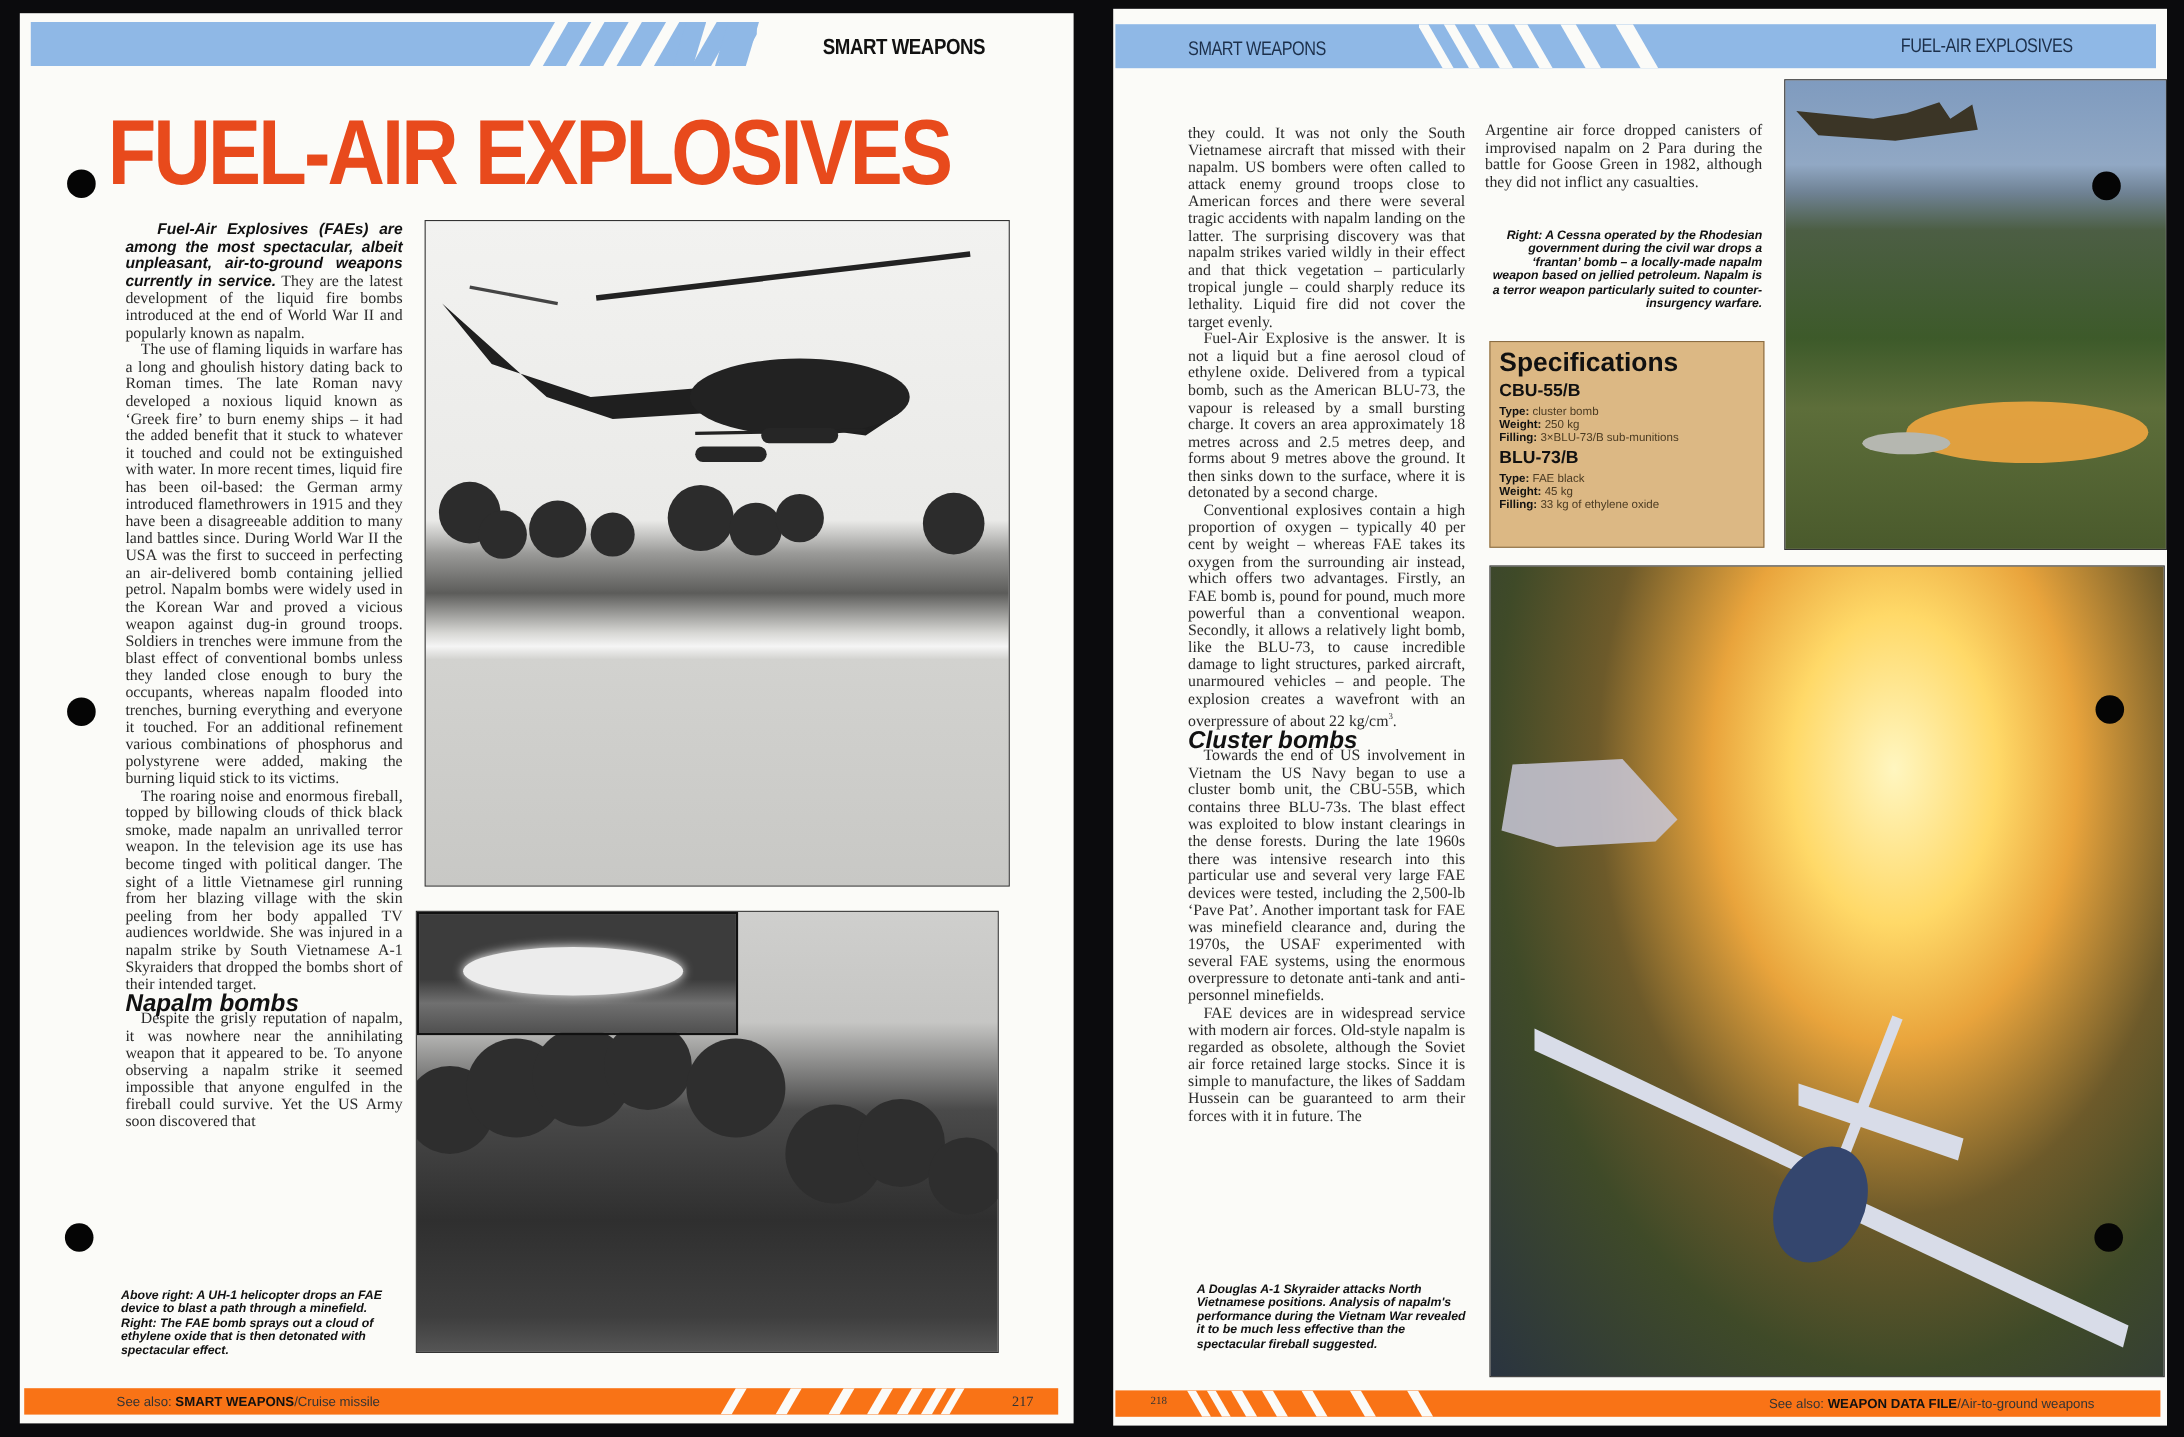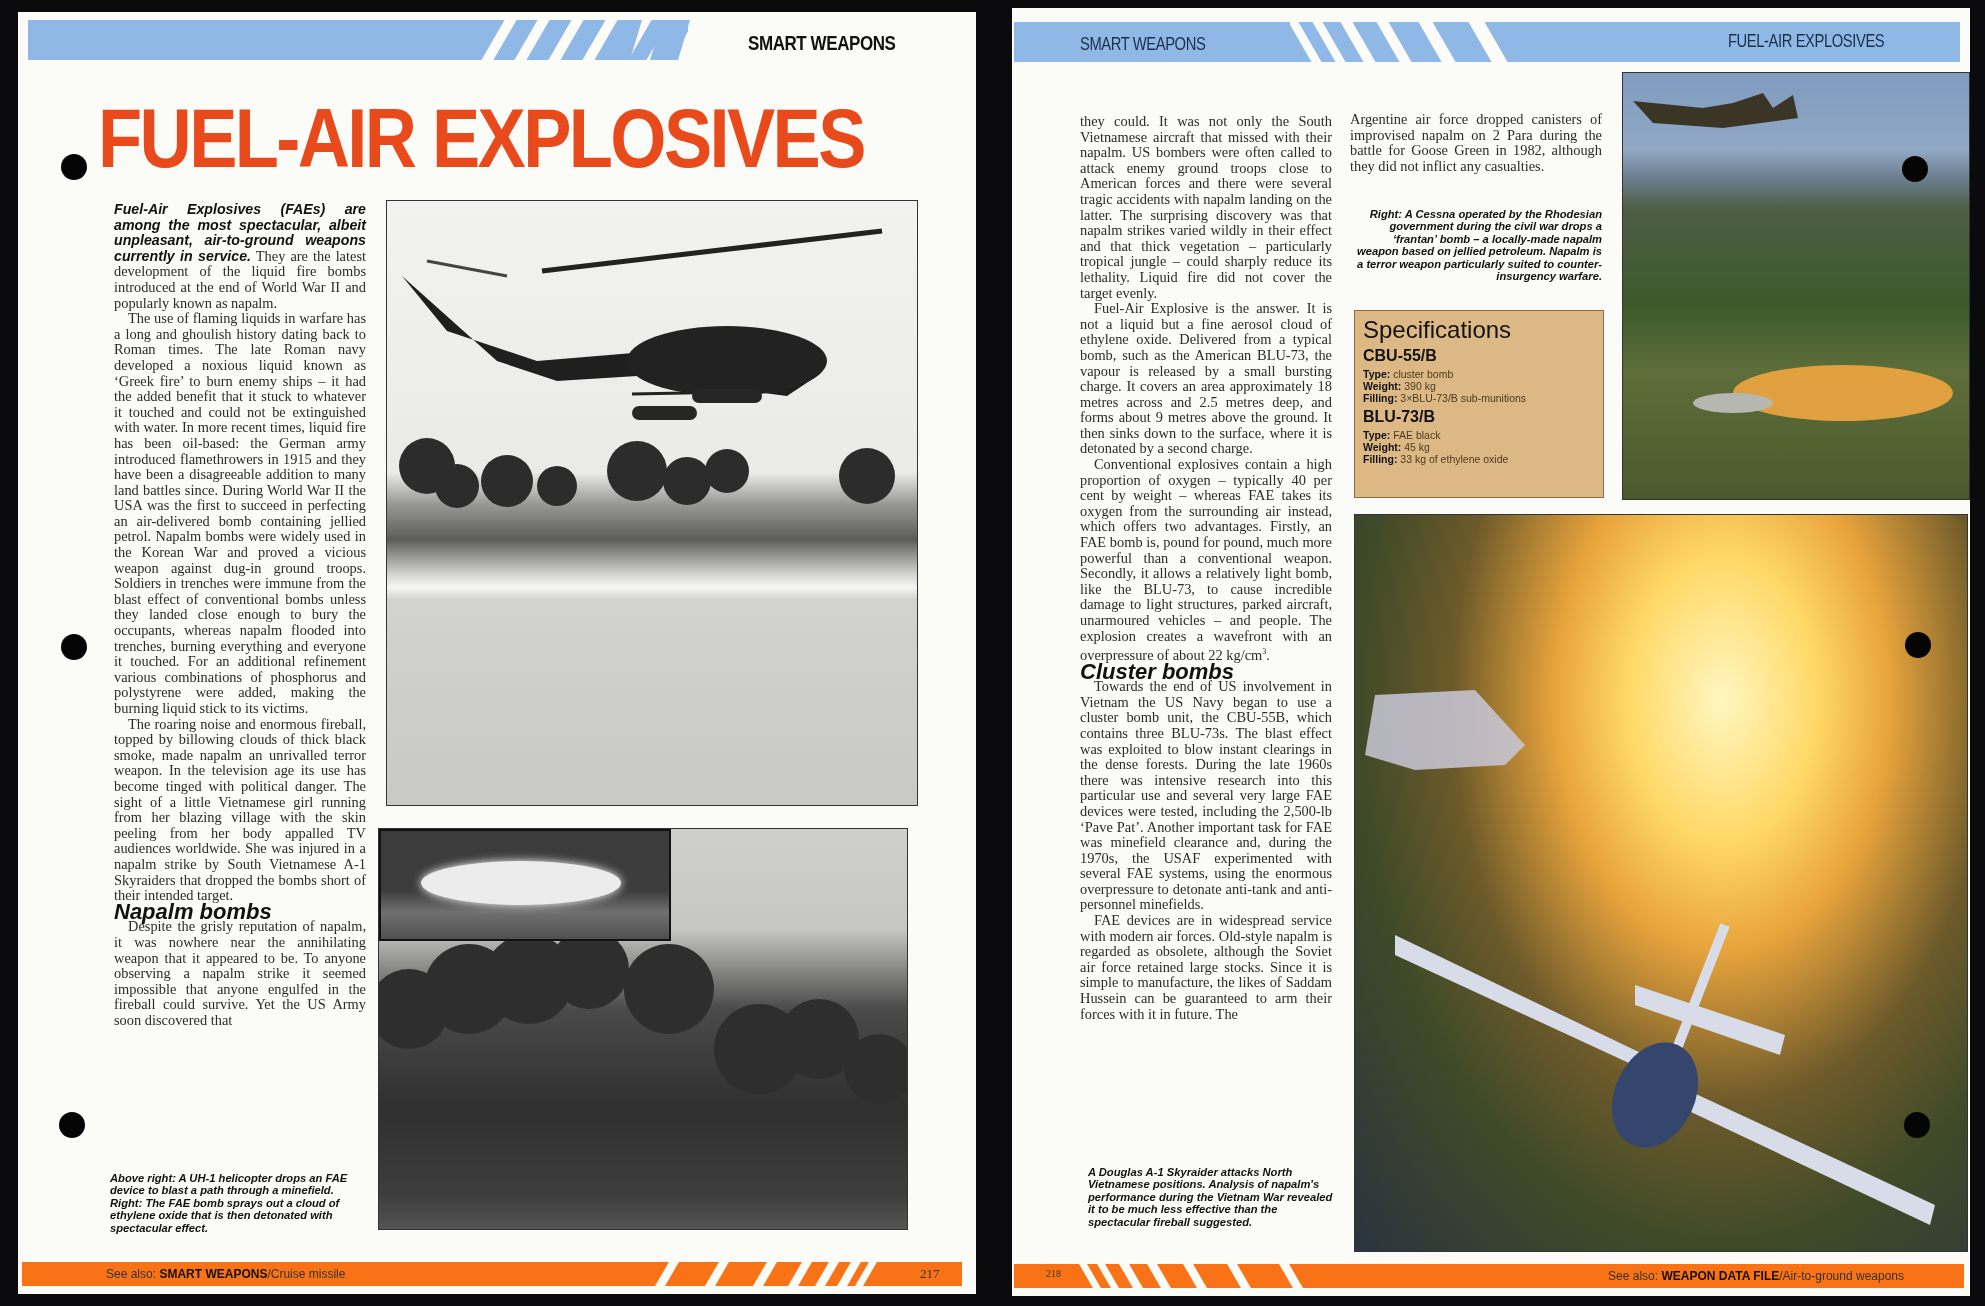--- a/index.html
+++ b/index.html
@@ -10,28 +10,28 @@
   .hole{position:absolute;width:26px;height:26px;border-radius:50%;background:#050505;}
   
   .band{position:absolute;height:40px;background:#8fb8e6;}
   .stripe{position:absolute;top:0;height:40px;width:22px;background:#fbfbf8;transform:skewX(-30deg);}
   .stripe-r{transform:skewX(30deg);}
   .hdr-text{position:absolute;font-family:"Liberation Sans",sans-serif;letter-spacing:-0.5px;}
   .title-main{position:absolute;left:98px;top:96px;font-family:"Liberation Sans",sans-serif;font-weight:bold;font-size:84px;color:#e84a1c;letter-spacing:-3px;transform:scaleX(0.86);transform-origin:left top;white-space:nowrap;line-height:1;}
   .col{position:absolute;font-size:14.4px;line-height:15.6px;color:#2a2a2a;text-align:justify;hyphens:auto;}
   .col p{margin:0;text-indent:14px;}
   .col p.noind{text-indent:0;}
-  .lead{font-family:"Liberation Sans",sans-serif;font-weight:bold;font-style:italic;color:#111;font-size:14.2px;}
+  .lead{font-family:"Liberation Sans",sans-serif;font-weight:bold;font-style:italic;color:#111;font-size:14.2px;margin-left:29px;}
   .subhead{font-family:"Liberation Sans",sans-serif;font-weight:bold;font-style:italic;font-size:22px;color:#111;margin:10px 0 0 0;text-indent:0!important;}
   .caption{position:absolute;font-family:"Liberation Sans",sans-serif;font-weight:bold;font-style:italic;font-size:11.2px;line-height:12.4px;color:#111;}
   .photo{position:absolute;border:1px solid #333;overflow:hidden;}
   .footer{position:absolute;height:24px;background:#f97316;font-family:"Liberation Sans",sans-serif;font-size:12px;color:#333;}
   .footer b{font-weight:bold;color:#111;}
   .specs{position:absolute;left:1354px;top:310px;width:250px;height:188px;background:#dcb884;border:1px solid #8a6d44;font-family:"Liberation Sans",sans-serif;color:#111;box-sizing:border-box;padding:6px 8px;}
-  .specs h2{margin:0;font-size:24px;font-weight:normal;line-height:26px;}
+  .specs h2{margin:0;font-size:24px;font-weight:bold;line-height:26px;}
   .specs h3{margin:4px 0 3px 0;font-size:16px;font-weight:bold;}
   .specs .row{font-size:10.5px;line-height:12px;}
   .specs .row b{font-weight:bold;}
   .specs .row span{color:#4b3b22;}
   sup{font-size:8px;}
 </style>
 </head>
 <body>
 
 <div class="page" id="page-left"></div>
@@ -150,21 +150,21 @@
 
 <div class="col" style="left:1350px;top:112px;width:252px;">
   <p class="noind">Argentine air force dropped canisters of improvised napalm on 2 Para during the battle for Goose Green in 1982, although they did not inflict any casualties.</p>
 </div>
 <div class="caption" style="left:1352px;top:208px;width:250px;text-align:right;">Right: A Cessna operated by the Rhodesian government during the civil war drops a ‘frantan’ bomb – a locally-made napalm weapon based on jellied petroleum. Napalm is a terror weapon particularly suited to counter-insurgency warfare.</div>
 
 <div class="specs">
   <h2>Specifications</h2>
   <h3>CBU-55/B</h3>
   <div class="row"><b>Type:</b> <span>cluster bomb</span></div>
-  <div class="row"><b>Weight:</b> <span>390 kg</span></div>
+  <div class="row"><b>Weight:</b> <span>250 kg</span></div>
   <div class="row"><b>Filling:</b> <span>3×BLU-73/B sub-munitions</span></div>
   <h3 style="">BLU-73/B</h3>
   <div class="row"><b>Type:</b> <span>FAE black</span></div>
   <div class="row"><b>Weight:</b> <span>45 kg</span></div>
   <div class="row"><b>Filling:</b> <span>33 kg of ethylene oxide</span></div>
 </div>
 
 <div class="photo" style="left:1622px;top:72px;width:346px;height:426px;background:linear-gradient(180deg,#7f9bbf 0%,#91a8c4 18%,#6f8294 24%,#4c5e44 32%,#3d5a2a 55%,#5d6e3a 70%,#4a5a2c 100%);">
   <svg width="346" height="426" viewBox="0 0 346 426">
     <path d="M10 28 L80 35 L110 30 L140 20 L150 35 L170 22 L175 45 L100 55 L30 50 Z" fill="#3b3526"></path>

